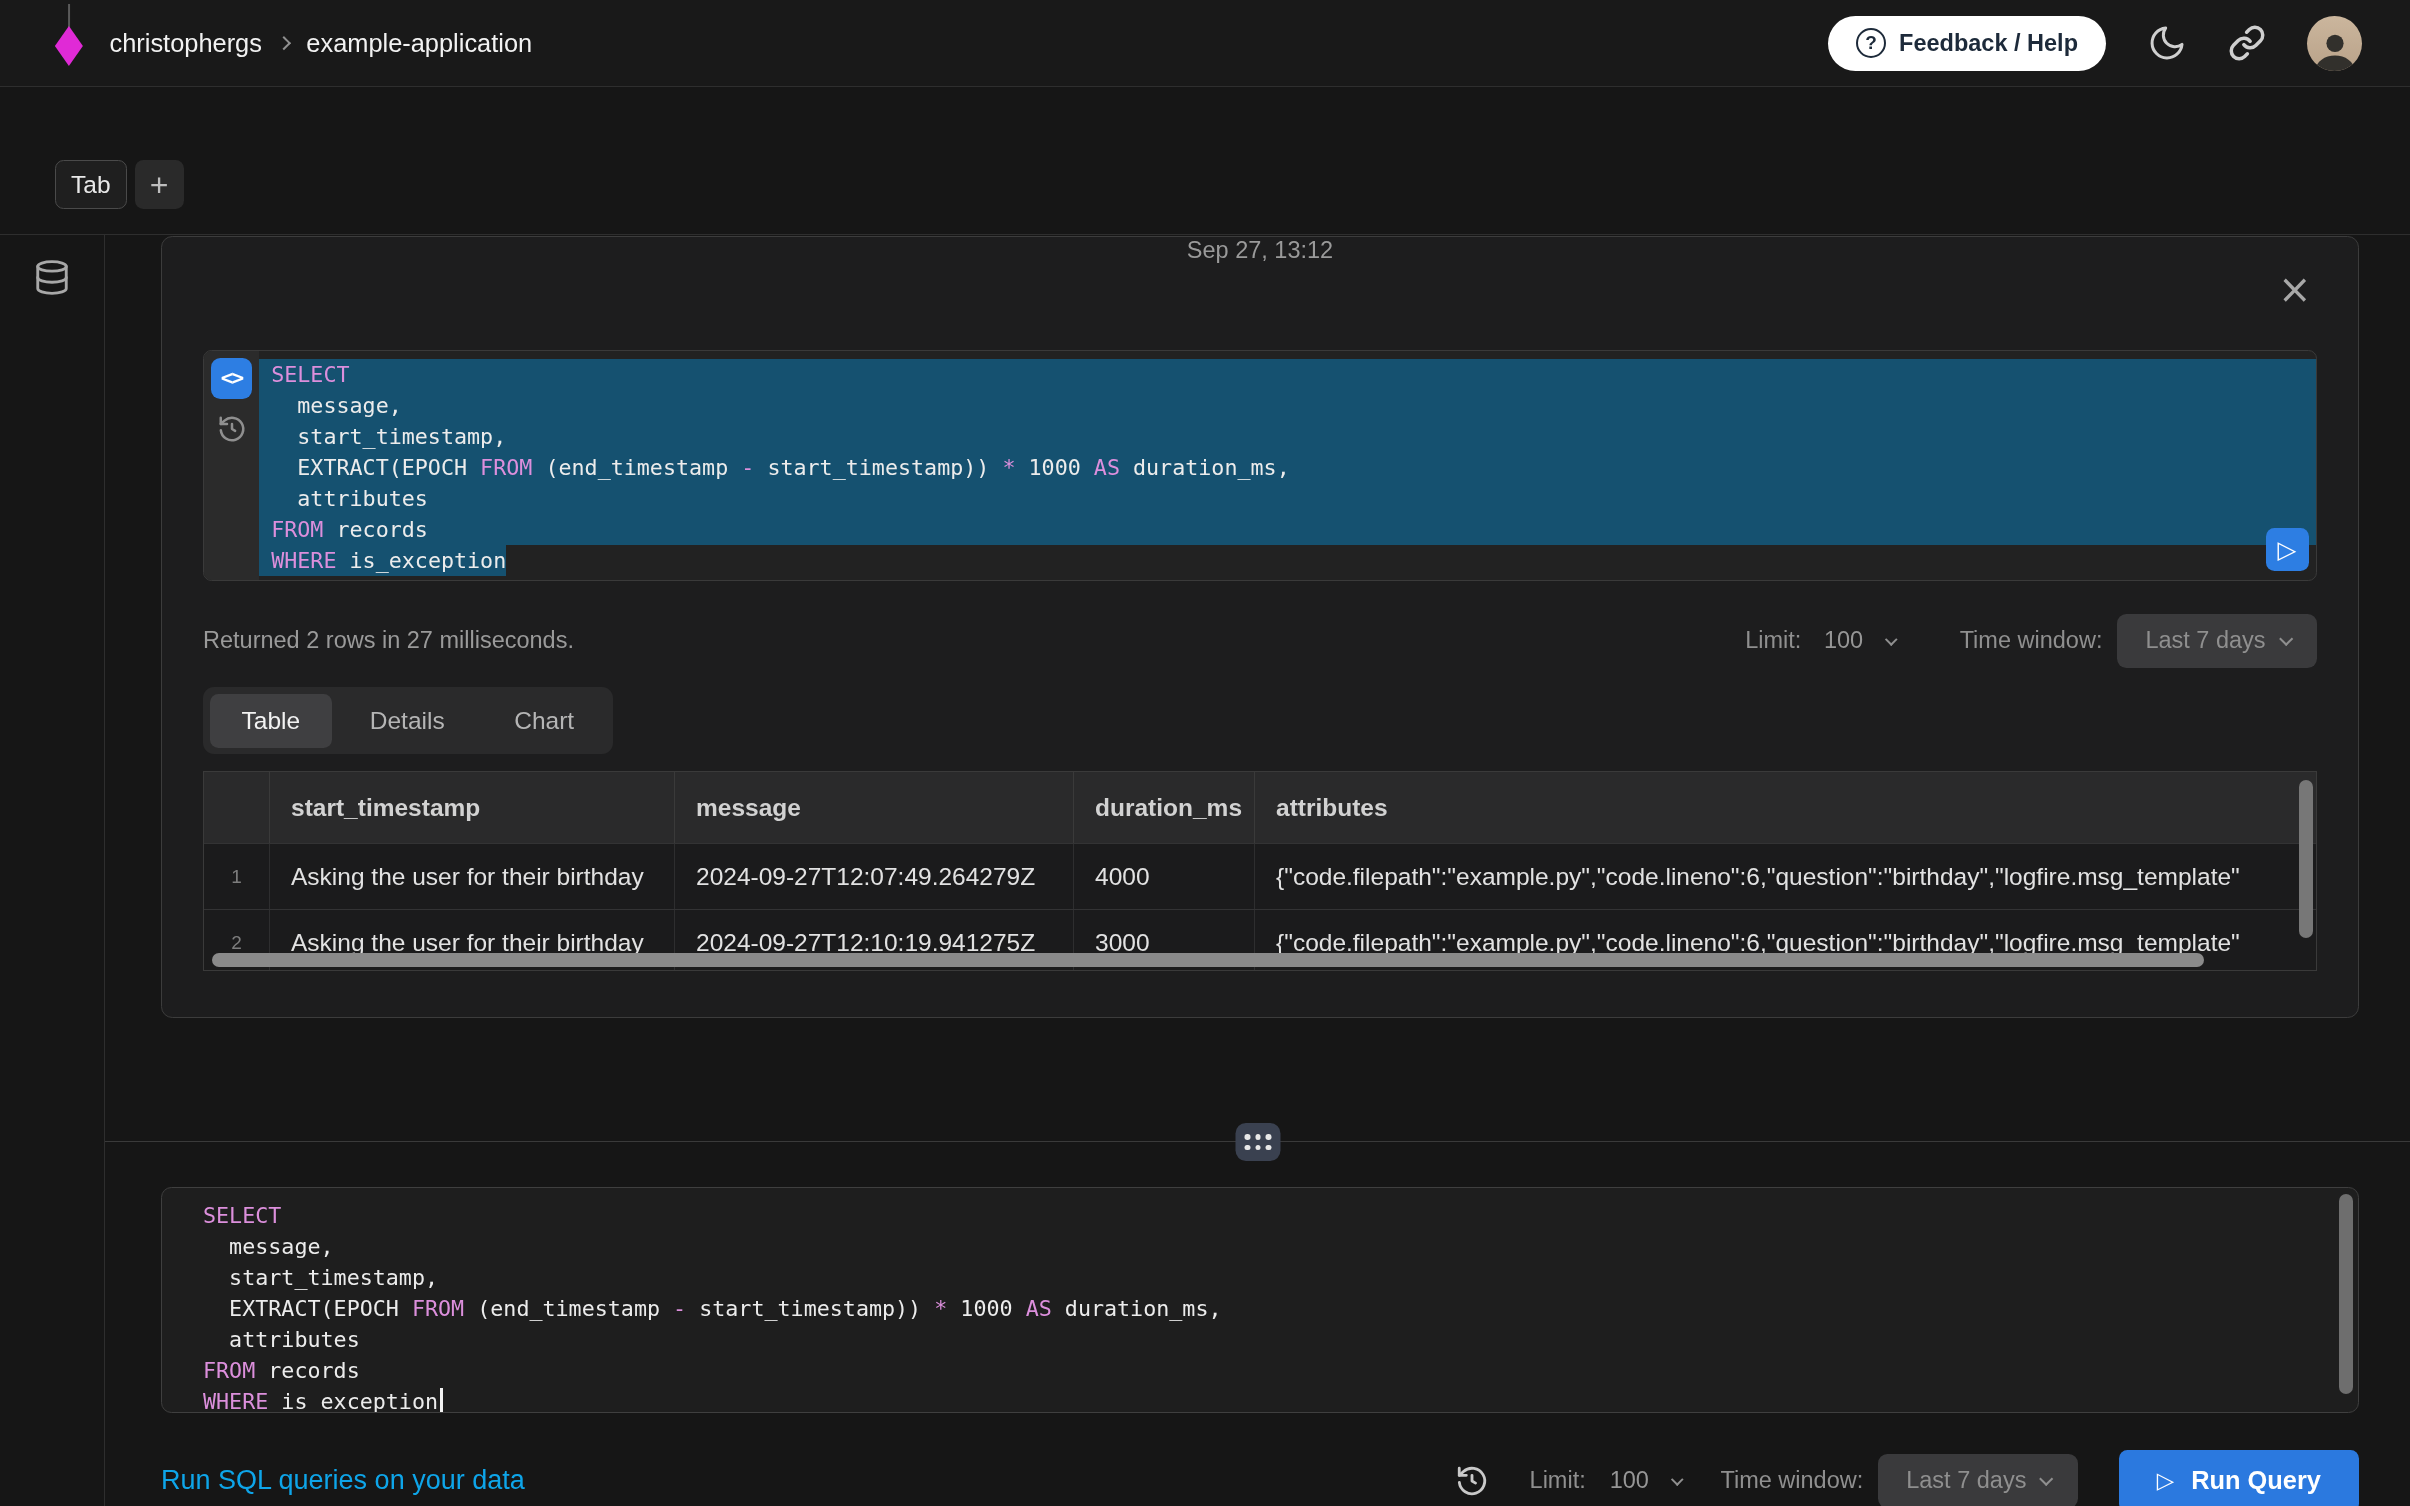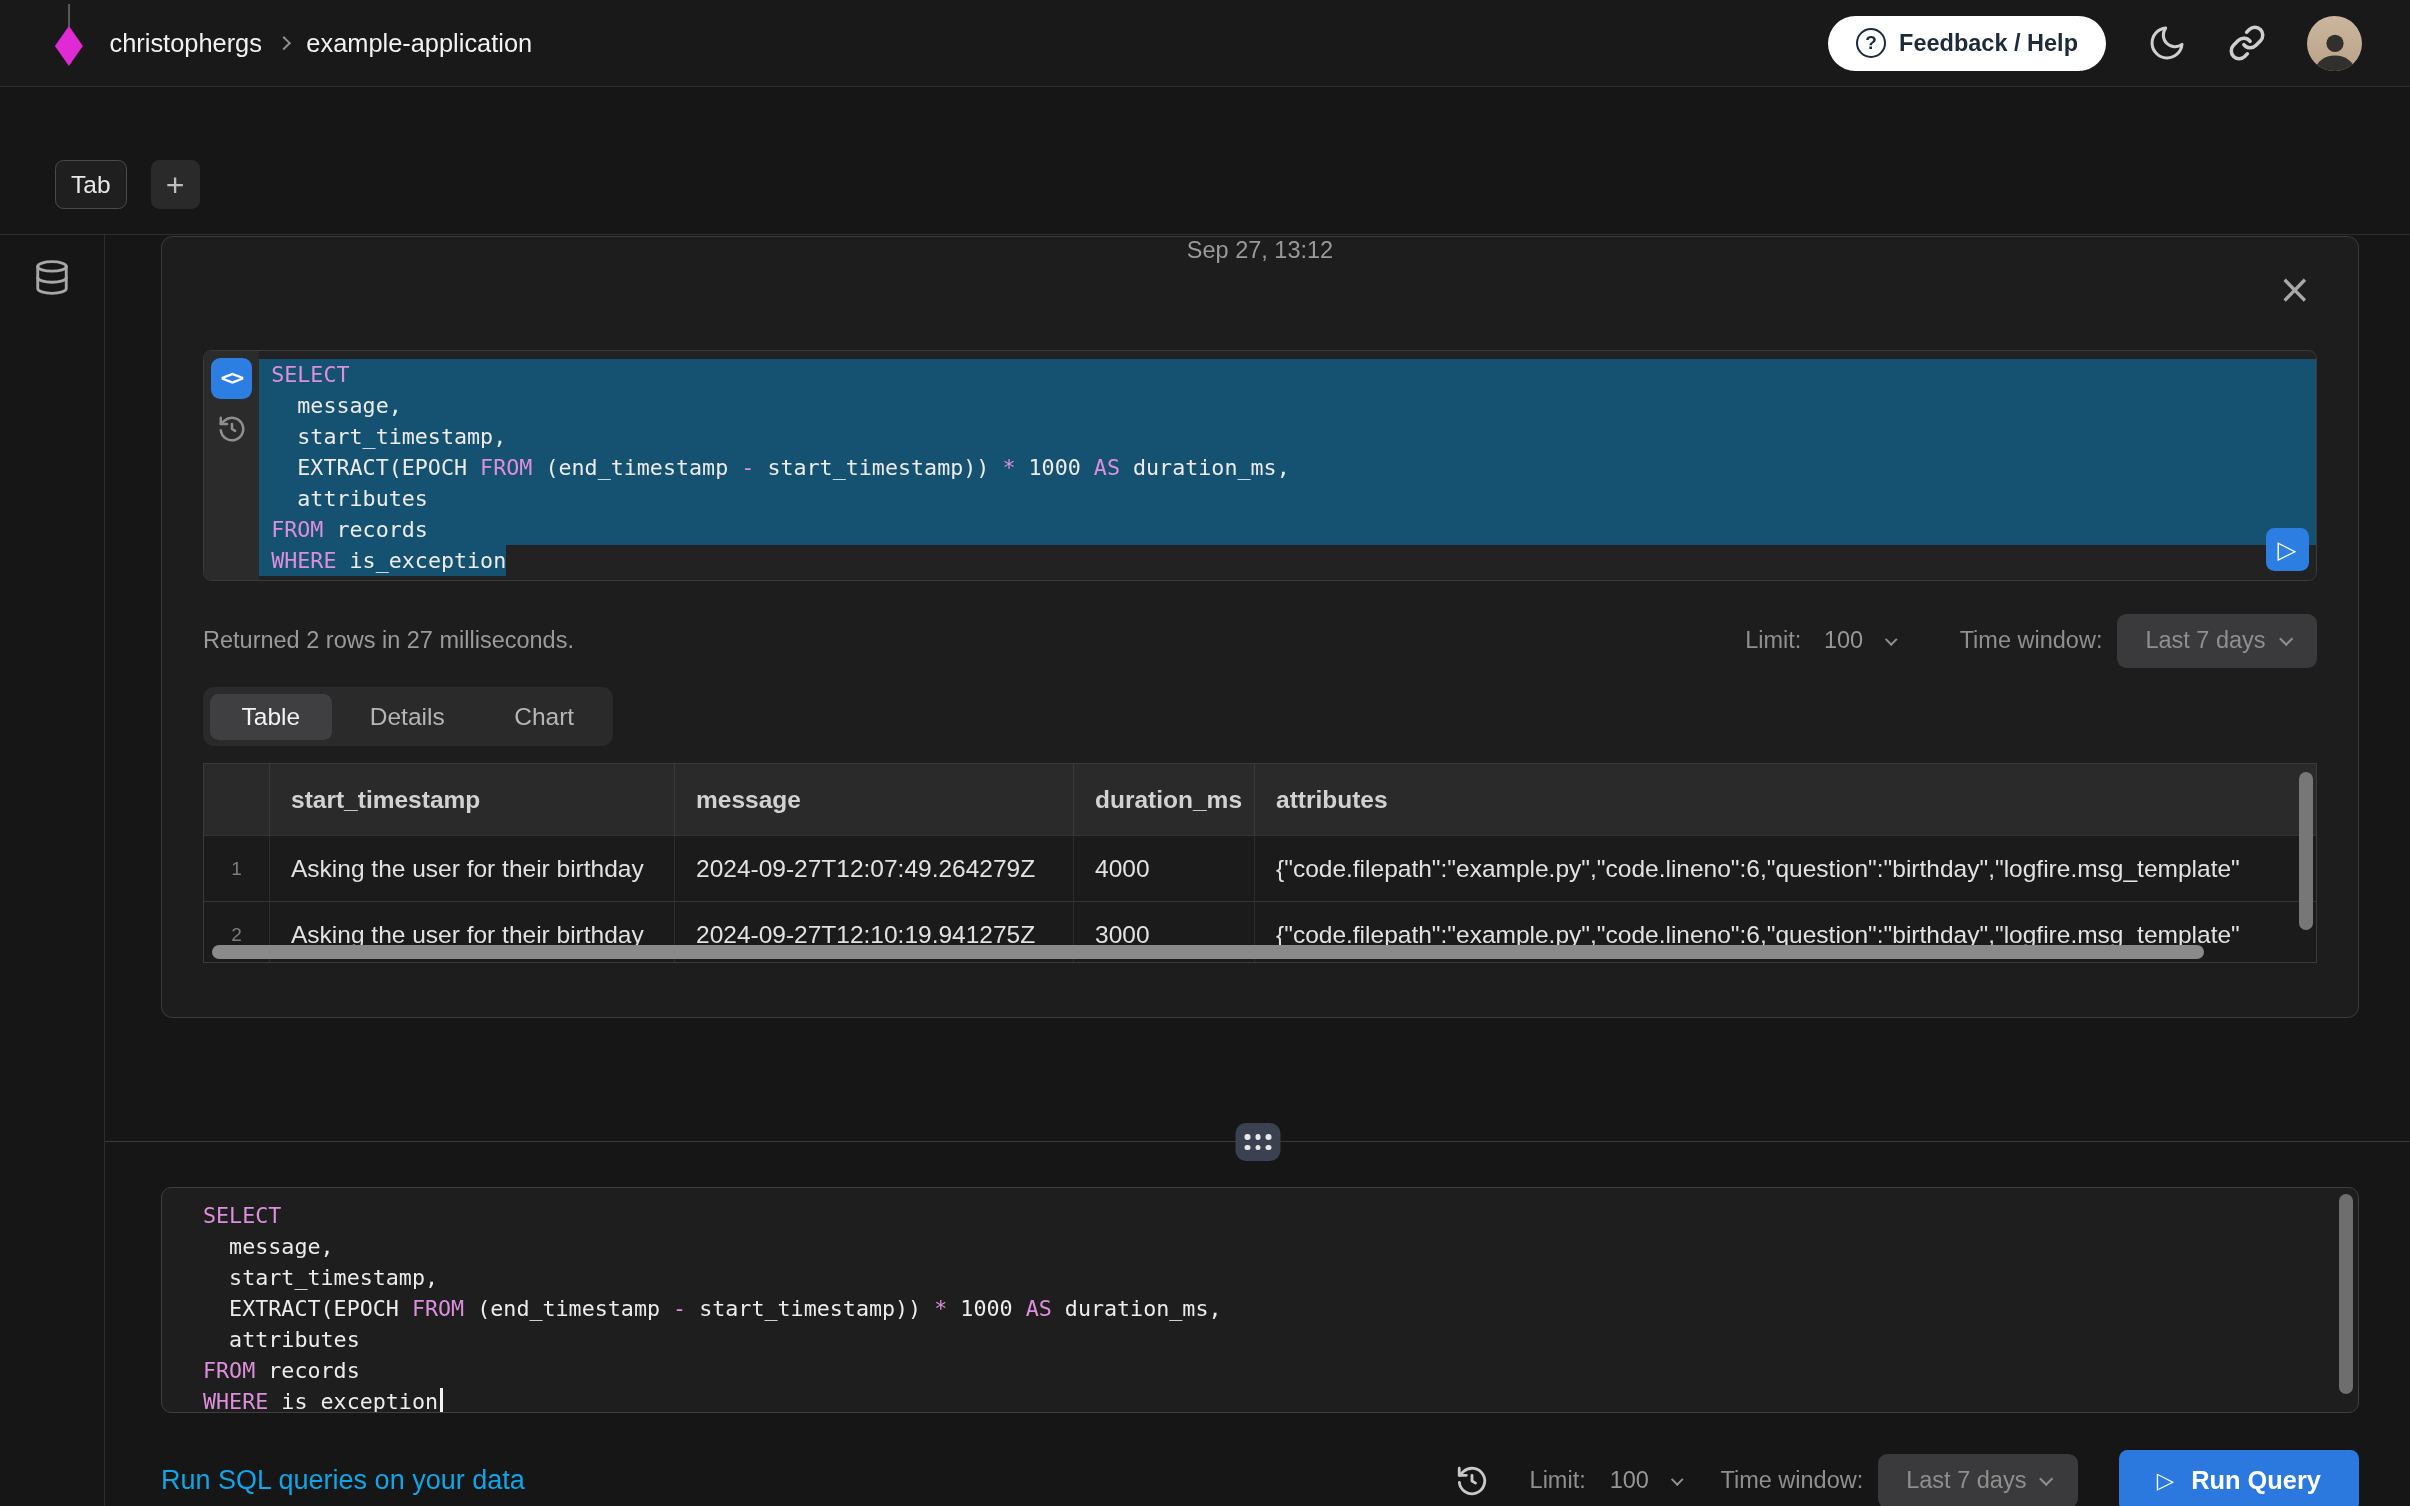--- a/index.html
+++ b/index.html
@@ -28,21 +28,21 @@
     padding:0 28px; display:flex; align-items:center; gap:13px; font-size:23.5px; font-weight:bold; cursor:pointer; }
   .q-icon { width:30px; height:30px; border:2.8px solid #1d2a3a; border-radius:50%; display:flex;
     align-items:center; justify-content:center; font-size:19px; font-weight:bold; }
   .icon-btn { background:none; border:none; cursor:pointer; display:flex; align-items:center; }
   .icon-btn svg { stroke:#cfcfcf; }
   .avatar { width:55px; height:55px; border-radius:50%; background:linear-gradient(180deg,#cbb69d 0%,#b9a289 100%);
     overflow:hidden; position:relative; cursor:pointer; }
   .avatar svg { position:absolute; bottom:-3.8px; left:50%; transform:translateX(-50%); }
 
   
-  .tab-row { padding:73px 0 0 55px; display:flex; gap:24px; align-items:center; }
+  .tab-row { padding:73px 0 0 55px; display:flex; gap:8px; align-items:center; }
   .tab-btn { height:49px; min-width:58px; padding:0 15px; background:#1f1f1f; border:1.9px solid #4a4a4a;
     border-radius:8.5px; color:#e8e8e8; font-size:24.5px; cursor:pointer; }
   .addtab-btn { height:49px; width:49px; background:#2a2a2a; border:none; border-radius:8.5px;
     color:#bdbdbd; font-size:32px; line-height:1; cursor:pointer; }
   .page-divider { margin-top:24.5px; height:0.9px; background:#2e2e2e; }
 
   
   .content { display:flex; height:1279px; }
   .sidebar { width:105px; border-right:0.9px solid #2e2e2e; padding-top:22.6px; display:flex; flex-direction:column; align-items:center; }
   .sidebar-btn { background:none; border:none; cursor:pointer; }
@@ -72,21 +72,21 @@
   .result-meta { height:70px; margin-top:24.5px; display:flex; align-items:center; }
   .result-summary { color:#9a9a9a; font-size:23.5px; }
   .meta-controls { margin-left:auto; display:flex; align-items:center; }
   .dim-label { color:#8f8f8f; font-size:23.5px; }
   .dropdown { background:none; border:none; color:#969696; font-size:23.5px; display:flex; align-items:center; gap:22px; cursor:pointer; }
   .dropdown .chev.down { width:8.5px; height:8.5px; border-width:2.4px; color:#8f8f8f; }
   .pill { background:#3a3a3c; border:none; border-radius:9.4px; height:54px; padding:8px 28px; color:#8f8f8f;
     font-size:23.5px; display:flex; align-items:center; gap:13px; cursor:pointer; }
 
   .seg-tabs { margin-top:11.3px; display:inline-flex; background:#2a2a2b; border-radius:11.3px; padding:6.6px; gap:5.6px; }
-  .seg { border:none; background:none; color:#b5b5b5; font-size:24.5px; height:46px; padding:0 32px; border-radius:8.5px; cursor:pointer; }
+  .seg { border:none; background:none; color:#b5b5b5; font-size:24.5px; height:54px; padding:0 32px; border-radius:8.5px; cursor:pointer; }
   .seg.active { background:#3f3f41; color:#f2f2f2; }
 
   .table-wrap { margin-top:17px; height:200px; border:0.9px solid #3a3a3a; background:#1b1b1c; position:relative; overflow:hidden; }
   .tgrid { display:grid; grid-template-columns:66px 405px 399px 181px 1fr; }
   .thead { background:#2a2a2b; height:71px; }
   .th { color:#d2d2d2; font-size:24.5px; font-weight:bold; display:flex; align-items:center; padding:0 21px;
     border-right:0.9px solid #3a3a3a; overflow:hidden; white-space:nowrap; }
   .trow { height:66px; border-top:0.9px solid #333334; }
   .td { color:#e2e2e2; font-size:24.5px; display:flex; align-items:center; padding:0 21px;
     border-right:0.9px solid #2e2e2f; overflow:hidden; white-space:nowrap; }

